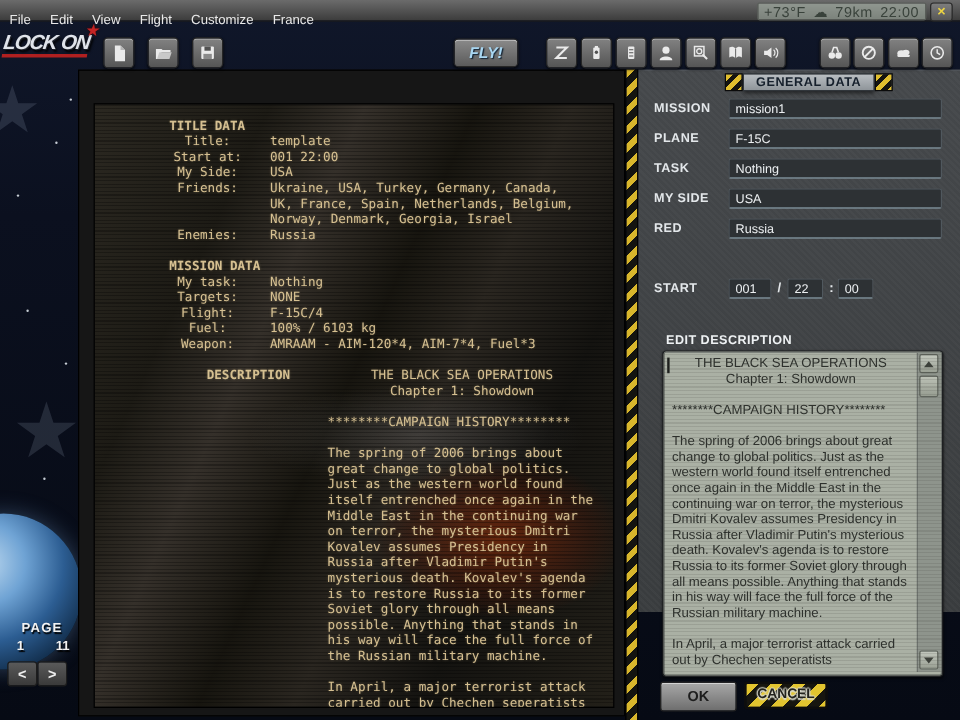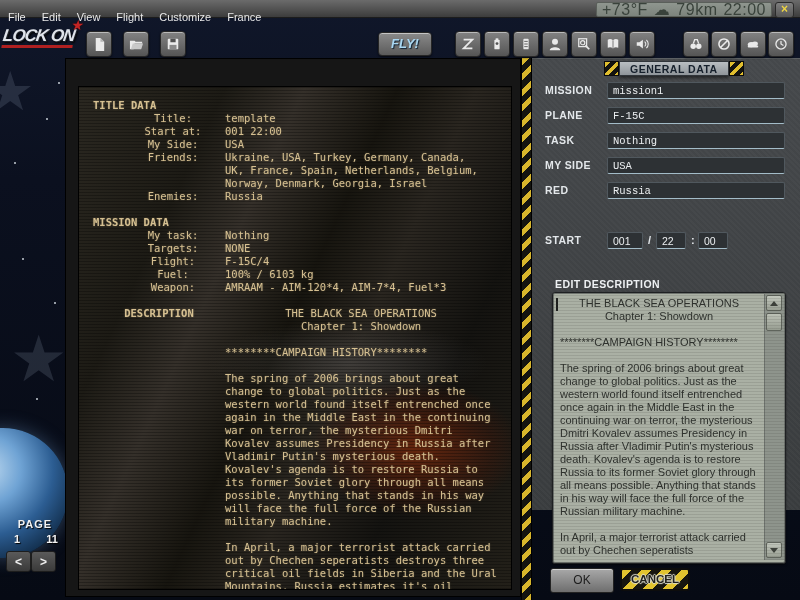--- a/index.html
+++ b/index.html
@@ -12,21 +12,21 @@
   #earth{position:absolute;left:-62px;top:428px;width:130px;height:130px;border-radius:50%;
          background:radial-gradient(circle at 38% 32%,#bcd8ef 0%,#6fa3d4 28%,#2c5d92 55%,#13304f 78%,#071626 100%);
          box-shadow:0 0 18px rgba(120,170,220,.35);}
   
   #menubar{position:absolute;left:0;top:0;width:800px;height:18px;
            background:linear-gradient(#6b6b6b,#3c3c3c);border-bottom:1px solid #1c1c1c;
            display:flex;align-items:center;gap:16px;padding-left:8px;box-sizing:border-box;z-index:5;}
   .menu-item{color:#e9e9e9;font-size:11px;cursor:default;margin-top:16px;}
   #statusbox{position:absolute;right:28px;top:2px;height:13px;padding:0 5px;display:flex;gap:6px;align-items:center;
              background:linear-gradient(#8f968f,#7c837c);border:1px solid #5a5f5a;border-radius:2px;z-index:6;}
-  #statusbox span{font-size:16px;color:#39423b;letter-spacing:.5px;}
+  #statusbox span{font-size:12px;color:#39423b;letter-spacing:.5px;}
   #closebtn{position:absolute;right:6px;top:2px;width:17px;height:14px;border-radius:3px;
             background:linear-gradient(#7e7e7e,#565656);border:1px solid #2a2a2a;color:#ecd443;
             font-size:12px;font-weight:bold;line-height:12px;text-align:center;z-index:6;}
   
   #logo{position:absolute;left:3px;top:26px;z-index:4;transform:skewX(-8deg);}
   #logo .txt{font-size:17px;font-weight:bold;font-style:italic;color:#dfe3ea;letter-spacing:-1px;
              text-shadow:1px 1px 0 #20242c,2px 2px 2px #000;border-bottom:3px solid #b02020;padding-bottom:0px;}
   #logo .red-star{position:absolute;right:-8px;top:-9px;color:#c32424;font-size:14px;text-shadow:0 0 2px #400;}
   .tb-btn{position:absolute;width:24px;height:24px;border-radius:4px;top:31px;
           background:linear-gradient(#828282,#555);border:1px solid #262626;
@@ -49,21 +49,21 @@
      background:
        radial-gradient(140px 90px at 78% 72%,rgba(200,60,10,.45),rgba(120,30,5,.2) 55%,transparent 75%),
        radial-gradient(200px 60px at 62% 55%,rgba(130,130,135,.25),transparent 70%),
        linear-gradient(115deg,#2b2821 0%,#1d1b15 22%,#35302a 34%,#17150f 48%,#2a2620 60%,#141310 76%,#232019 100%);
      overflow:hidden;}
   #briefing-doc::before{content:"";position:absolute;inset:0;
      background:repeating-linear-gradient(0deg,rgba(0,0,0,.28) 0 1px,transparent 1px 3px);pointer-events:none;}
   #brief-text{position:absolute;left:14px;top:12px;width:404px;color:#d6c091;
               font-family:"DejaVu Sans Mono",monospace;font-size:10.5px;line-height:13px;
               text-shadow:0 0 2px rgba(214,192,145,.35);}
-  .brief-heading{font-weight:bold;}
+  .brief-heading{font-weight:bold;margin-left:48px;}
   .brief-row{display:flex;}
   .brief-label{width:132px;padding-left:28px;box-sizing:border-box;flex:none;text-align:center;}
   .brief-value{flex:1;}
   .multiline{white-space:pre-line;}
   .brief-gap{height:13px;}
   .desc-col{width:272px;}
   .desc-center{text-align:center;}
   .desc-para{margin:13px 0 0 0;}
   
   #hazard-divider{position:absolute;left:521px;top:58px;width:11px;height:542px;z-index:3;
@@ -78,21 +78,21 @@
   #gd-header{position:absolute;left:72px;top:2px;display:flex;height:15px;}
   .hazard-chip{width:15px;height:15px;background:repeating-linear-gradient(135deg,#e0be2e 0 4px,#141410 4px 8px);
                border:1px solid #0b0b0b;box-sizing:border-box;}
   #gd-header .bar{height:15px;line-height:15px;padding:0 10px;background:linear-gradient(#b9bec2,#8f959a);
                   border:1px solid #30353a;box-sizing:border-box;color:#16202c;font-size:10.5px;font-weight:bold;
                   letter-spacing:.5px;box-shadow:0 2px 3px rgba(0,0,0,.5);}
   .gd-row{position:absolute;left:0;width:100%;height:18px;}
   .gd-label{position:absolute;left:13px;top:2px;color:#e3e7ea;font-size:10.5px;font-weight:bold;letter-spacing:.4px;}
   .gd-field{position:absolute;left:75px;top:0;width:178px;height:17px;background:#2d3134;
             border:1px solid #50585e;border-bottom:1px solid #a3bcc8;border-radius:2px;box-sizing:border-box;}
-  .gd-field span{display:block;padding:2px 0 0 5px;color:#eceff1;font-size:10.5px;white-space:nowrap;overflow:hidden;font-family:Liberation Mono, monospace;}
+  .gd-field span{display:block;padding:2px 0 0 5px;color:#eceff1;font-size:10.5px;white-space:nowrap;overflow:hidden;}
   .start-box{position:absolute;top:0;height:17px;background:#2d3134;border:1px solid #50585e;
              border-bottom:1px solid #a3bcc8;border-radius:2px;box-sizing:border-box;}
   .start-box span{display:block;padding:2px 0 0 5px;color:#eceff1;font-size:10.5px;}
   .start-sep{position:absolute;top:2px;color:#e3e7ea;font-size:11px;font-weight:bold;}
   #edit-desc-label{position:absolute;left:23px;top:219px;color:#eef1f3;font-size:10.5px;font-weight:bold;letter-spacing:.4px;}
   
   #desc-box{position:absolute;left:20px;top:233px;width:232px;height:270px;
             border:1px solid #1e2022;border-radius:3px;background:#aab0a4;
             box-shadow:inset 0 0 0 1px #6d726d,0 1px 2px rgba(0,0,0,.5);overflow:hidden;}
   #desc-box::after{content:"";position:absolute;inset:0;
@@ -107,21 +107,21 @@
               border:1px solid #5f645c;border-radius:2px;box-sizing:border-box;}
   .scroll-btn .tri-up{position:absolute;left:3px;top:5px;width:0;height:0;
        border-left:4px solid transparent;border-right:4px solid transparent;border-bottom:5px solid #3c403a;}
   .scroll-btn .tri-down{position:absolute;left:3px;top:5px;width:0;height:0;
        border-left:4px solid transparent;border-right:4px solid transparent;border-top:5px solid #3c403a;}
   #scroll-thumb{position:absolute;left:1px;top:19px;width:16px;height:18px;background:linear-gradient(#bcc1b6,#979d91);
                 border:1px solid #5f645c;border-radius:2px;box-sizing:border-box;}
   
   #ok-btn{position:absolute;left:18px;top:509px;width:62px;height:23px;border-radius:3px;
           background:linear-gradient(#a8a8a8,#6e6e6e);border:1px solid #222;
-          box-shadow:inset 0 1px 0 rgba(255,255,255,.5);color:#1d1d1d;font-size:12px;font-weight:normal;
+          box-shadow:inset 0 1px 0 rgba(255,255,255,.5);color:#1d1d1d;font-size:12px;font-weight:bold;
           text-align:center;line-height:22px;}
   #cancel-btn{position:absolute;left:88px;top:509px;width:70px;height:23px;border-radius:3px;
           background:repeating-linear-gradient(135deg,#e2c42f 0 7px,#17160f 7px 14px);border:2px solid #0d0d0d;
           box-sizing:border-box;color:#23231d;font-size:11.5px;font-weight:bold;text-align:center;line-height:18px;
           text-shadow:-1px 0 1px #d9d9cd,1px 0 1px #d9d9cd,0 -1px 1px #d9d9cd,0 1px 1px #d9d9cd;}
   
   #page-nav{position:absolute;left:6px;top:518px;width:58px;z-index:2;color:#f2f2f2;}
   #page-nav .lbl{font-size:11px;font-weight:bold;letter-spacing:1px;text-align:center;text-shadow:1px 1px 1px #000;}
   #page-nav .nums{display:flex;justify-content:space-between;padding:3px 6px 6px 8px;font-size:11px;font-weight:bold;
                   text-shadow:1px 1px 1px #000;}

